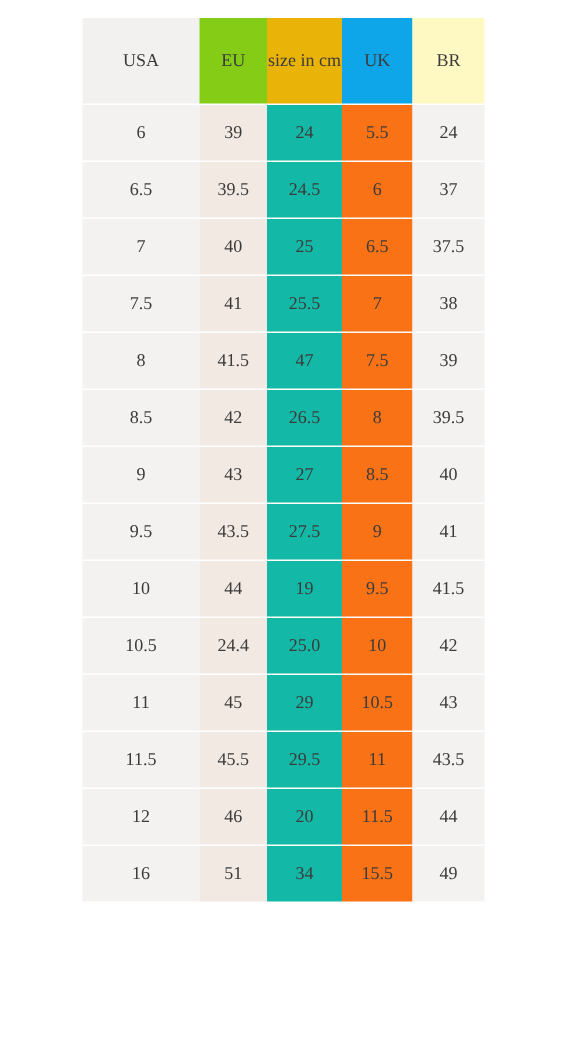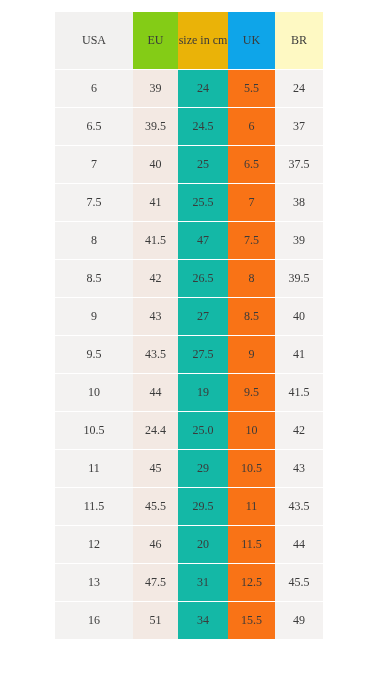--- a/index.html
+++ b/index.html
@@ -189,27 +189,20 @@
           <td class="c-br">43.5</td>
         </tr>
         <tr>
           <td class="c-usa">12</td>
           <td class="c-eu">46</td>
           <td class="c-cm">20</td>
           <td class="c-uk">11.5</td>
           <td class="c-br">44</td>
         </tr>
         <tr>
-          <td class="c-usa">13</td>
-          <td class="c-eu">47.5</td>
-          <td class="c-cm">31</td>
-          <td class="c-uk">12.5</td>
-          <td class="c-br">45.5</td>
-        </tr>
-        <tr>
           <td class="c-usa">16</td>
           <td class="c-eu">51</td>
           <td class="c-cm">34</td>
           <td class="c-uk">15.5</td>
           <td class="c-br">49</td>
         </tr>
       </tbody>
   </table>
 </div>
 

